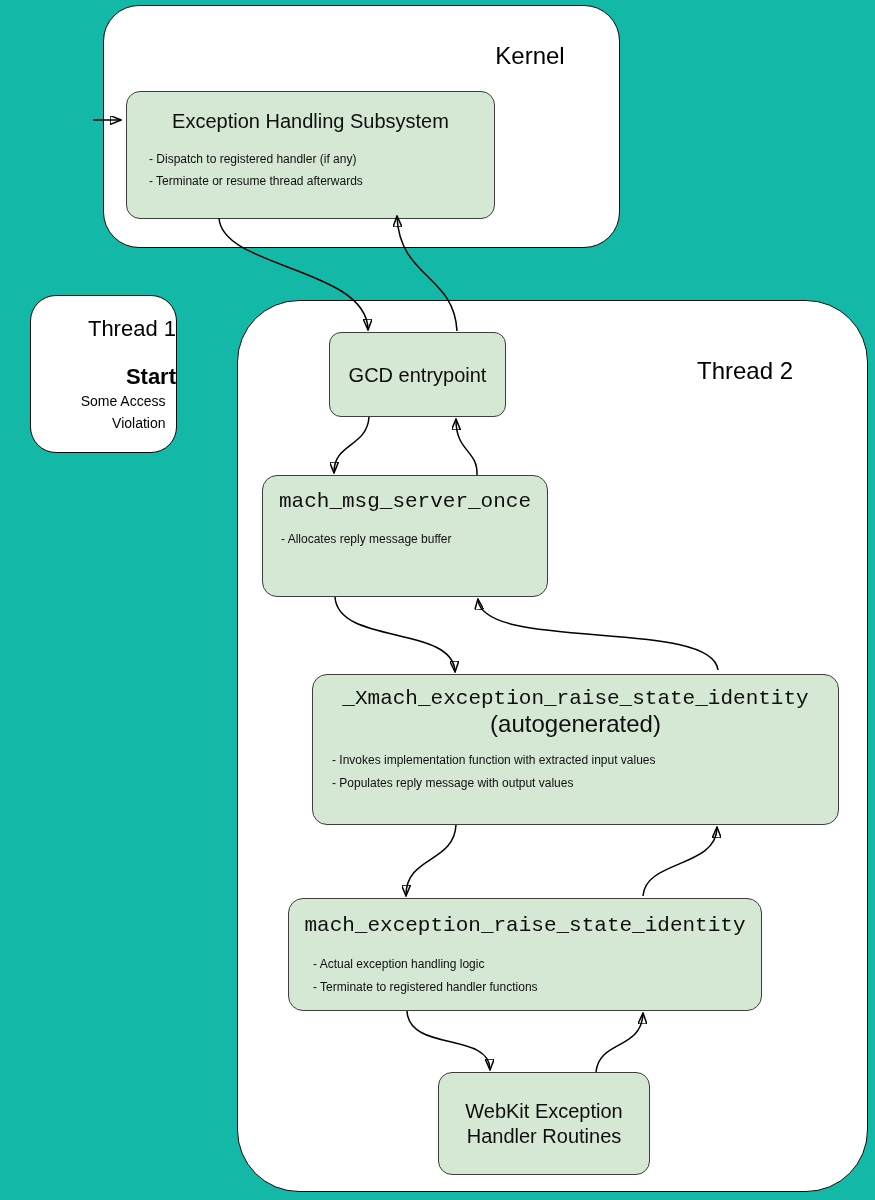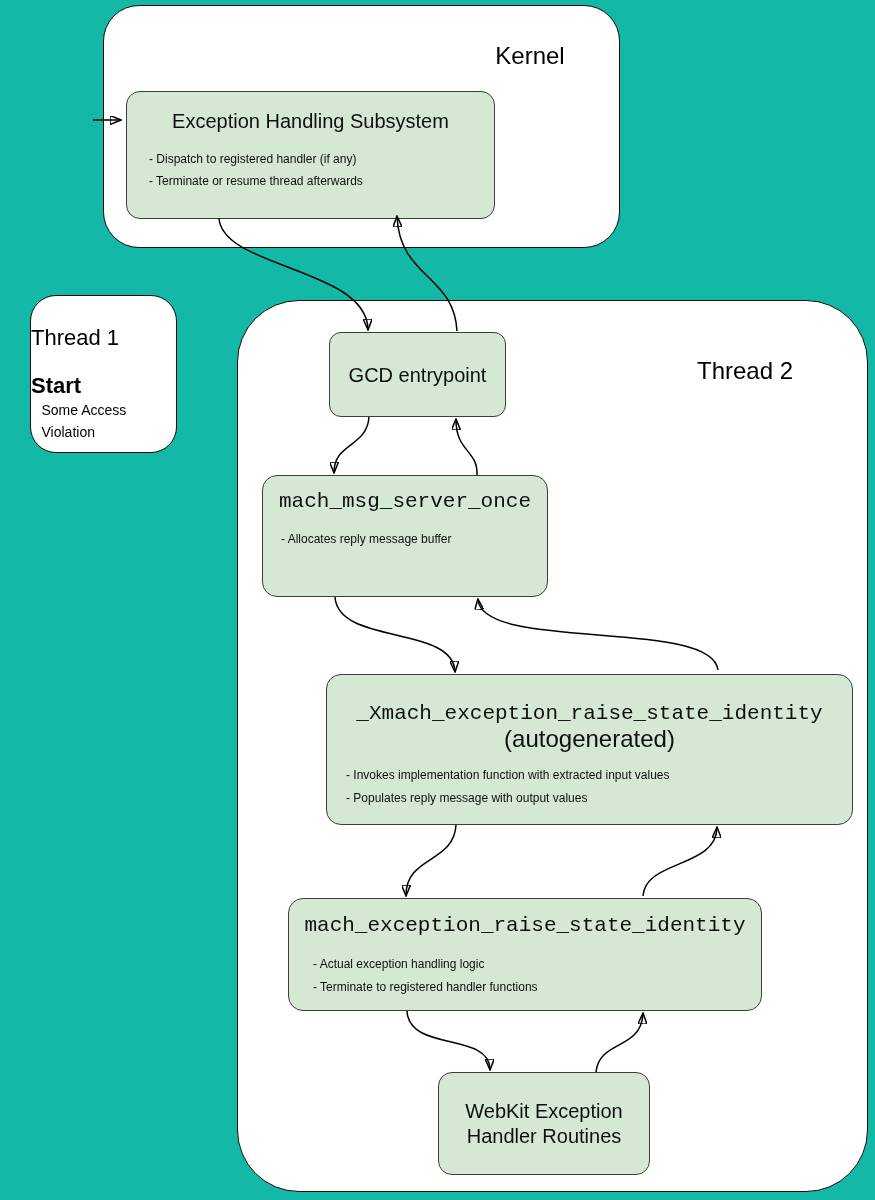--- a/index.html
+++ b/index.html
@@ -20,29 +20,29 @@
   }
   .node-title{text-align:center;font-size:20px;line-height:24px;}
   .mono{font-family:"Liberation Mono","DejaVu Sans Mono",monospace;font-size:21px;line-height:26px;white-space:nowrap;}
   .bullets{font-size:12px;line-height:23px;text-align:left;}
   .exception-box{left:126px;top:91px;width:369px;height:128px;border-radius:14px;padding:17px 0 0 0;}
   .exception-box .bullets{margin:15px 0 0 22px;line-height:22px;}
   .gcd-box{left:329px;top:332px;width:177px;height:85px;border-radius:12px;
     display:flex;align-items:center;justify-content:center;}
   .machmsg-box{left:262px;top:475px;width:286px;height:122px;padding-top:13px;}
   .machmsg-box .bullets{margin:13px 0 0 18px;}
-  .xmach-box{left:326px;top:674px;width:527px;height:151px;padding-top:26px;}
+  .xmach-box{left:312px;top:674px;width:527px;height:151px;padding-top:11px;}
   .xmach-box .subtitle{text-align:center;font-size:24px;line-height:24px;}
   .xmach-box .bullets{margin:13px 0 0 19px;}
   .machexc-box{left:288px;top:898px;width:474px;height:113px;padding-top:14px;}
   .machexc-box .bullets{margin:14px 0 0 24px;}
   .webkit-box{left:438px;top:1072px;width:212px;height:103px;border-radius:14px;
     display:flex;align-items:center;justify-content:center;}
   .webkit-box .node-title{width:172px;font-size:20px;line-height:25px;}
-  .t1-inner{padding-top:29px;text-align:left;font-size:22px;line-height:26px;}
+  .t1-inner{padding-top:20px;text-align:right;font-size:22px;line-height:26px;}
   .t1-start{margin-top:22px;font-weight:bold;font-size:22px;line-height:26px;}
   .t1-event{font-size:14px;line-height:22px;width:124px;margin:0 auto;}
   svg.arrows{position:absolute;left:0;top:0;z-index:5;pointer-events:none;}
   svg.arrows path{stroke:#000;stroke-width:1.5;fill:none;}
 </style>
 </head>
 <body>
 
 <div class="stage">
 

